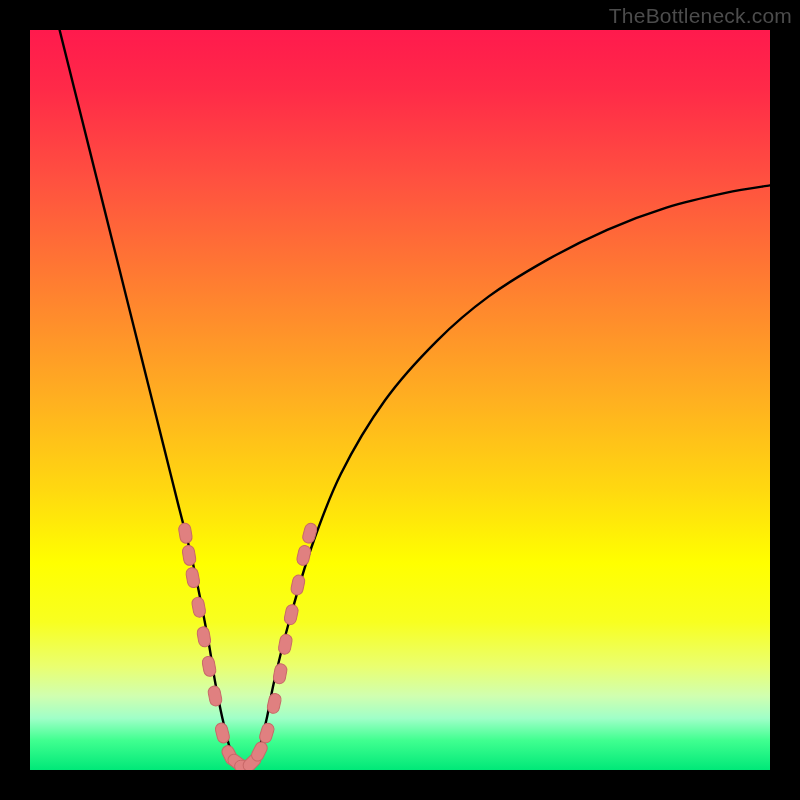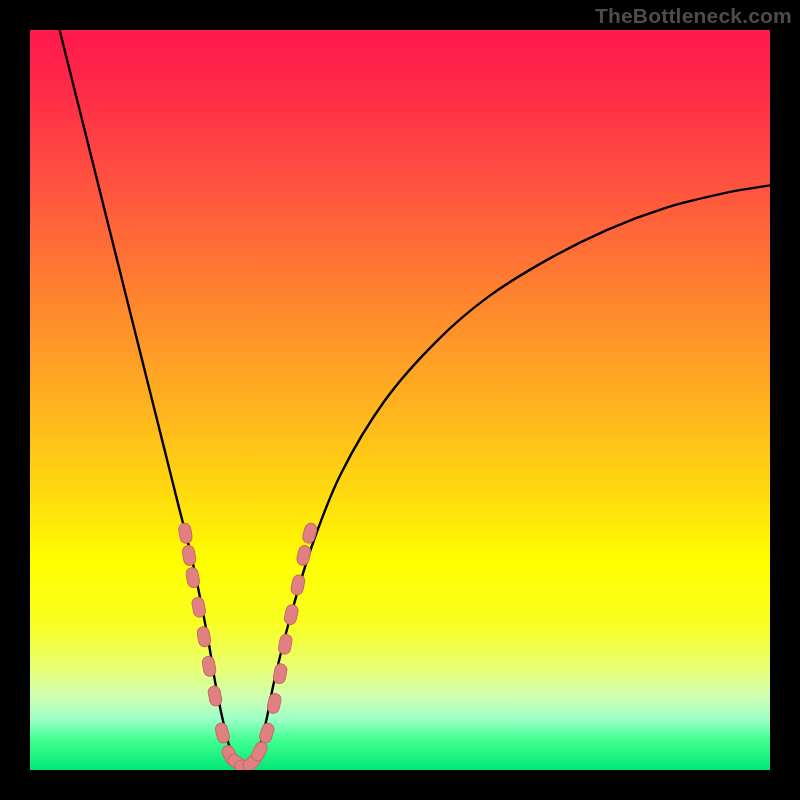--- a/index.html
+++ b/index.html
@@ -33,21 +33,21 @@
     top: 0;
     width: 100%;
     height: 100%;
   }
   .watermark {
     position: absolute;
     top: 4px;
     right: 8px;
     color: #4c4c4c;
     font-size: 21px;
-    font-weight: 700;
+    font-weight: 400;
     letter-spacing: 0.2px;
   }
   svg {
     position: absolute;
     left: 0;
     top: 0;
   }
 </style>
 </head>
 <body>

